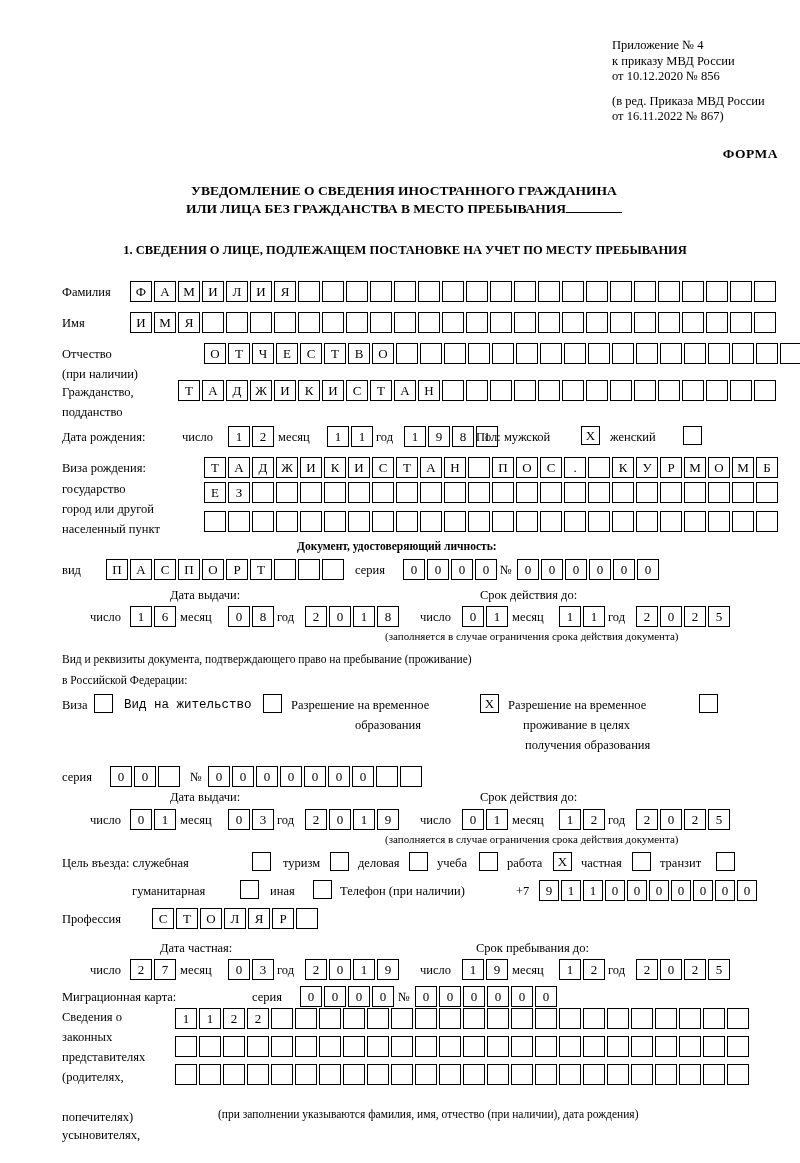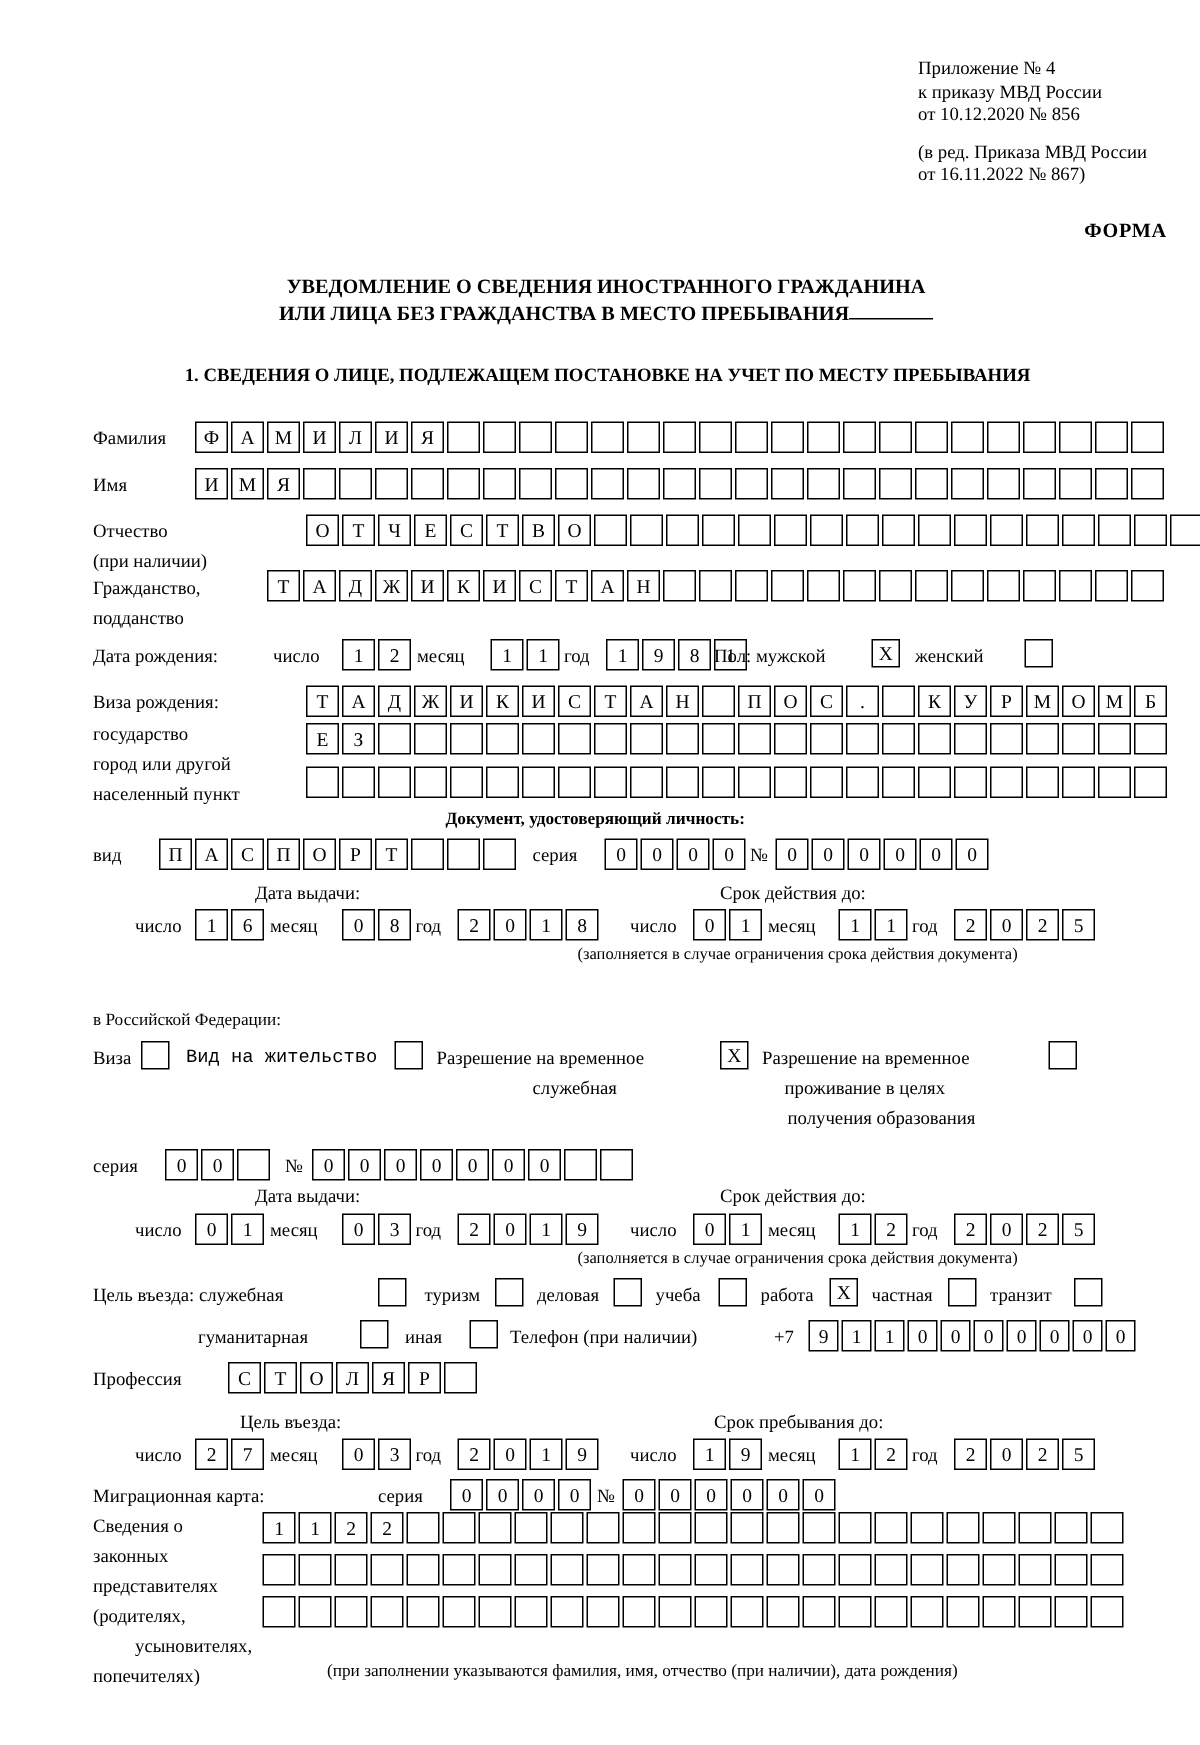--- a/index.html
+++ b/index.html
@@ -372,32 +372,33 @@
   <div class="lbl" style="left:608px;top:610px;">год</div>
   <div class="boxes" id="r-dvyear" style="left:636px;top:606px;">
       <div class="bx">2</div>
       <div class="bx">0</div>
       <div class="bx">2</div>
       <div class="bx">5</div>
     </div>
 
   <div class="note" style="left:385px;top:630px;">(заполняется в случае ограничения срока действия документа)</div>
 
+  <div class="lbl small" style="left:62px;top:653px;">Вид и реквизиты документа, подтверждающего право на пребывание (проживание)</div>
   <div class="lbl small" style="left:62px;top:674px;">в Российской Федерации:</div>
 
   <div class="lbl" style="left:62px;top:698px;">Виза</div>
   <div class="boxes" id="r-visa" style="left:94px;top:694px;">
       <div class="bx sq"></div>
     </div>
   <div class="lbl" style="left:124px;top:698px;font-family:Liberation Mono, monospace;">Вид на жительство</div>
   <div class="boxes" id="r-resid" style="left:263px;top:694px;">
       <div class="bx sq"></div>
     </div>
   <div class="lbl" style="left:291px;top:698px;">Разрешение на временное</div>
-  <div class="lbl" style="left:355px;top:718px;">служебная</div>
+  <div class="lbl" style="left:355px;top:718px;">образования</div>
   <div class="boxes" id="r-temp" style="left:480px;top:694px;">
       <div class="bx sq">Х</div>
     </div>
   <div class="lbl" style="left:508px;top:698px;">Разрешение на временное</div>
   <div class="lbl" style="left:523px;top:718px;">проживание в целях</div>
   <div class="lbl" style="left:525px;top:738px;">получения образования</div>
   <div class="boxes" id="r-edu" style="left:699px;top:694px;">
       <div class="bx sq"></div>
     </div>
 
@@ -518,21 +519,21 @@
   <div class="boxes" id="r-prof" style="left:152px;top:908px;">
       <div class="bx">С</div>
       <div class="bx">Т</div>
       <div class="bx">О</div>
       <div class="bx">Л</div>
       <div class="bx">Я</div>
       <div class="bx">Р</div>
       <div class="bx"></div>
     </div>
 
-  <div class="lbl" style="left:160px;top:941px;">Цель въезда:</div>
+  <div class="lbl" style="left:160px;top:941px;">Дата частная:</div>
   <div class="lbl" style="left:476px;top:941px;">Срок пребывания до:</div>
 
   <div class="lbl" style="left:90px;top:963px;">число</div>
   <div class="boxes" id="r-enday" style="left:130px;top:959px;">
       <div class="bx">2</div>
       <div class="bx">7</div>
     </div>
   <div class="lbl" style="left:180px;top:963px;">месяц</div>
   <div class="boxes" id="r-enmon" style="left:228px;top:959px;">
       <div class="bx">0</div>
@@ -579,21 +580,21 @@
       <div class="bx">0</div>
       <div class="bx">0</div>
       <div class="bx">0</div>
       <div class="bx">0</div>
     </div>
 
   <div class="lbl" style="left:62px;top:1010px;">Сведения о</div>
   <div class="lbl" style="left:62px;top:1030px;">законных</div>
   <div class="lbl" style="left:62px;top:1050px;">представителях</div>
   <div class="lbl" style="left:62px;top:1070px;">(родителях,</div>
-  <div class="lbl" style="left:62px;top:1090px;margin-left:28px;">усыновителях,</div>
+  <div class="lbl" style="left:62px;top:1128px;">усыновителях,</div>
   <div class="lbl" style="left:62px;top:1110px;">попечителях)</div>
 
   <div class="boxes" id="r-leg1" style="left:175px;top:1008px;">
       <div class="bx">1</div>
       <div class="bx">1</div>
       <div class="bx">2</div>
       <div class="bx">2</div>
       <div class="bx"></div>
       <div class="bx"></div>
       <div class="bx"></div>

